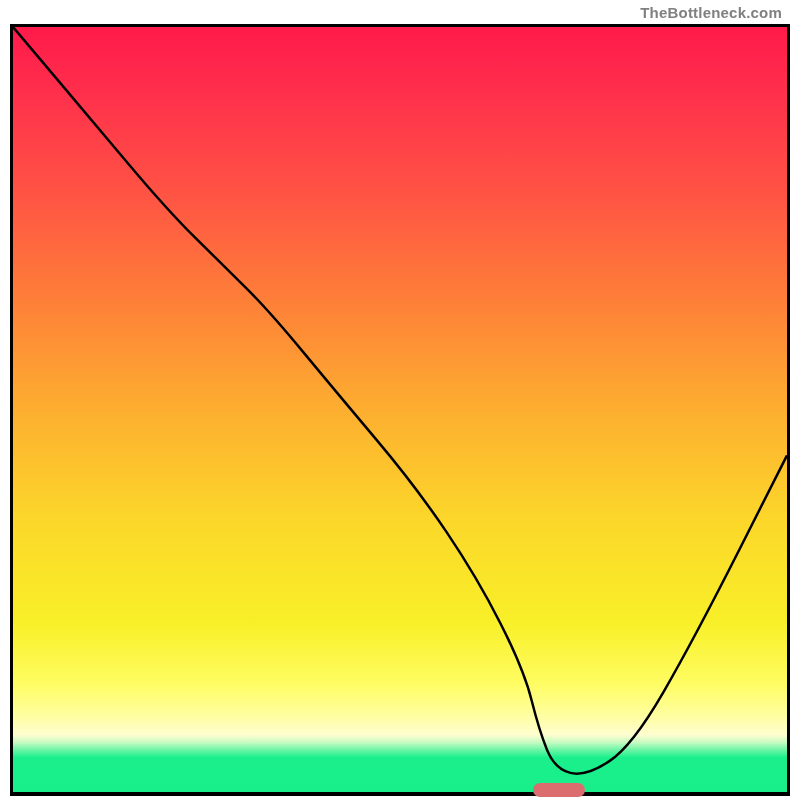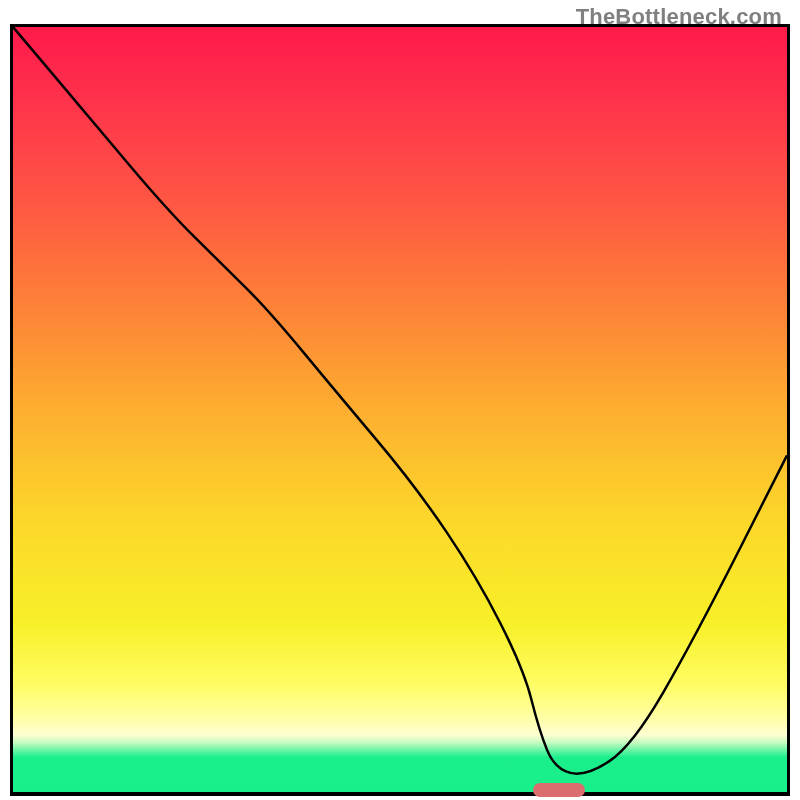--- a/index.html
+++ b/index.html
@@ -7,21 +7,21 @@
   width: 800px;
   height: 800px;
   background: #fff;
   font-family: Arial, sans-serif;
   position: relative;
 }
 .watermark {
   position: absolute;
   top: 4px;
   right: 18px;
-  font-size: 22px;
+  font-size: 15px;
   font-weight: bold;
   color: #808080;
   letter-spacing: .2px;
 }
 .frame {
   position: absolute;
   left: 10px;
   top: 24px;
   width: 780px;
   height: 772px;

